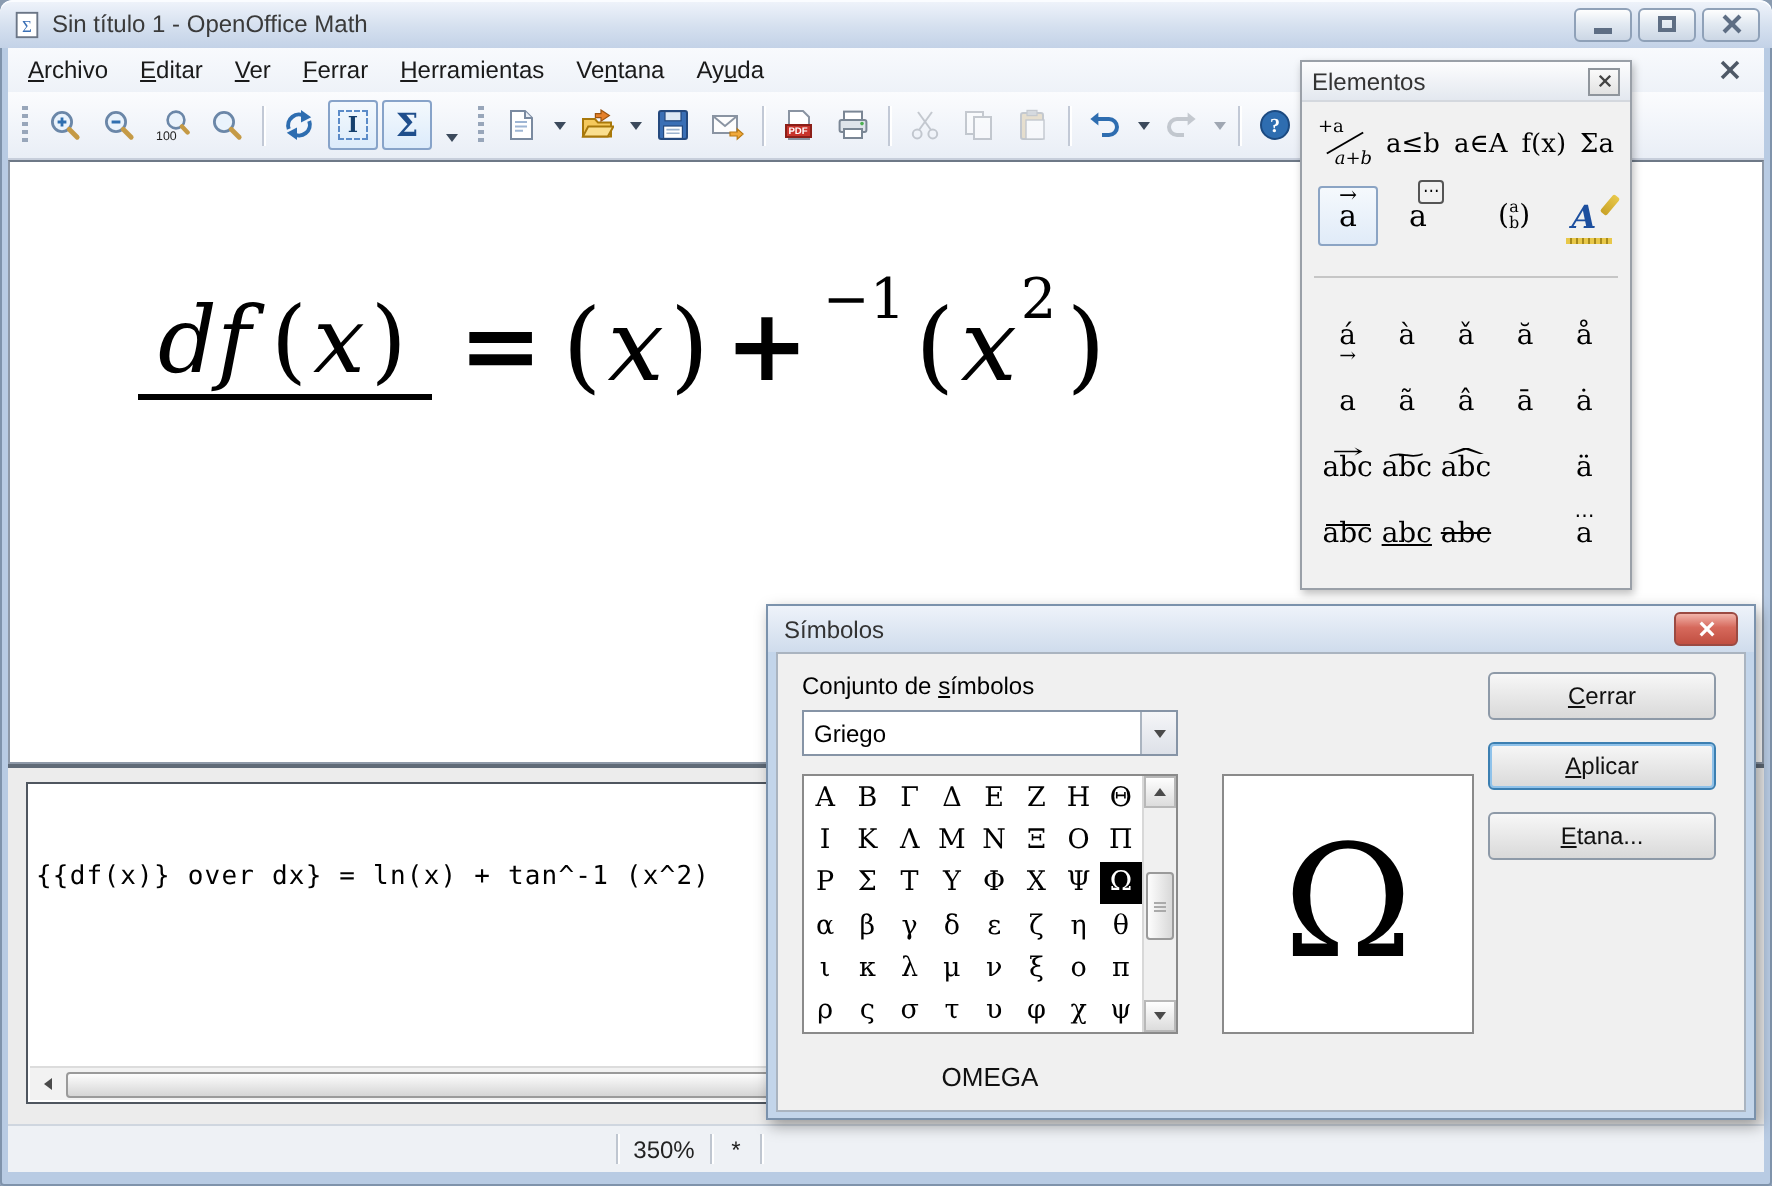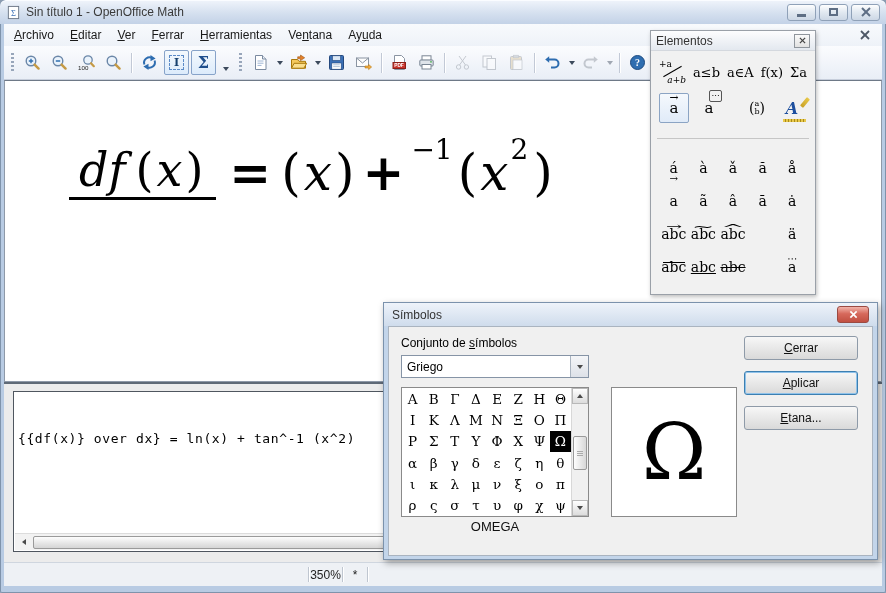--- a/index.html
+++ b/index.html
@@ -77,21 +77,21 @@
   .hscroll { position:absolute; left:1px; right:1px; bottom:1px; height:17px;
     background:#f2f2f2; border-top:1px solid #dcdcdc; display:flex; align-items:center; }
   .scroll-arrow { width:17px; height:100%; display:flex; align-items:center; justify-content:center; }
   .scroll-thumb { height:13px; flex:1; margin:0 3px 0 1px;
     background:linear-gradient(#fdfdfd,#d5d5d5); border:1px solid #9a9a9a; border-radius:2px; }
   
   .statusbar { position:absolute; left:0; top:538px; width:100%; height:24px;
     background:#eef1f5; border-top:1px solid #cfd6df; display:flex; align-items:center; color:#222; }
   .sb-pane1 { width:304px; height:100%; }
   .sb-div { width:1px; height:15px; background:#bfc6d0; box-shadow:1px 0 0 #fff; }
-  .sb-zoom { width:33px; text-align:center; }
+  .sb-zoom { width:46px; text-align:center; }
   .sb-mod { width:24px; text-align:center; }
   
   .elementos { position:absolute; left:650px; top:30px; width:166px; height:265px;
     background:#f1f1f1; border:1px solid #9aa0a8; box-shadow:1px 2px 4px rgba(0,0,0,.25); z-index:10; }
   .el-title { height:20px; background:linear-gradient(#fdfdfe,#e3e8ef); border-bottom:1px solid #d4d8de;
     display:flex; align-items:center; padding:0 5px; color:#333; }
   .el-close { margin-left:auto; width:16px; height:14px; border:1px solid #8f959c;
     background:linear-gradient(#fafafa,#e2e2e2); display:flex; align-items:center; justify-content:center; }
   .el-close line, .x-sm line { stroke:#444; stroke-width:1.4; }
   .el-row1 { display:flex; align-items:center; justify-content:space-between; padding:9px 8px 2px; }
@@ -153,21 +153,21 @@
   .gcell.sel { background:#000; color:#fff; }
   .vscroll { width:17px; background:#f0f0f0; border-left:1px solid #d8d8d8;
     display:flex; flex-direction:column; }
   .vs-btn { height:16px; width:100%; display:flex; align-items:center; justify-content:center;
     background:linear-gradient(#fefefe,#dcdcdc); border:1px solid #b8b8b8; }
   .vs-track { flex:1; width:100%; position:relative; }
   .vs-thumb { position:absolute; left:1px; right:1px; top:32px; height:34px;
     background:linear-gradient(90deg,#fdfdfd,#d8d8d8); border:1px solid #9a9a9a; border-radius:2px; }
   .vs-thumb::after { content:""; position:absolute; left:3px; right:3px; top:14px; height:5px;
     background:repeating-linear-gradient(#aaa 0 1px, transparent 1px 2px); }
-  .sd-symname { position:absolute; left:12px; top:192px; width:188px; text-align:center;
+  .sd-symname { position:absolute; left:12px; top:204px; width:188px; text-align:center;
     font-size:13px; color:#111; }
   .sd-preview { position:absolute; left:222px; top:60px; width:126px; height:130px;
     background:#fff; border:1px solid #8a8a8a; display:flex; align-items:center; justify-content:center;
     font-family:"DejaVu Serif",serif; font-size:78px; color:#000; }
   .sd-buttons { position:absolute; right:14px; top:9px; width:114px; display:flex;
     flex-direction:column; gap:11px; }
   .sd-btn { height:24px; border:1px solid #8e9aa8; border-radius:3px;
     background:linear-gradient(#f7f7f7,#e8e8e8 50%,#d9d9d9);
     display:flex; align-items:center; justify-content:center; color:#111; }
   .sd-btn.default { border-color:#3c7fb1; box-shadow:0 0 0 1px #8fc2ea inset; }

